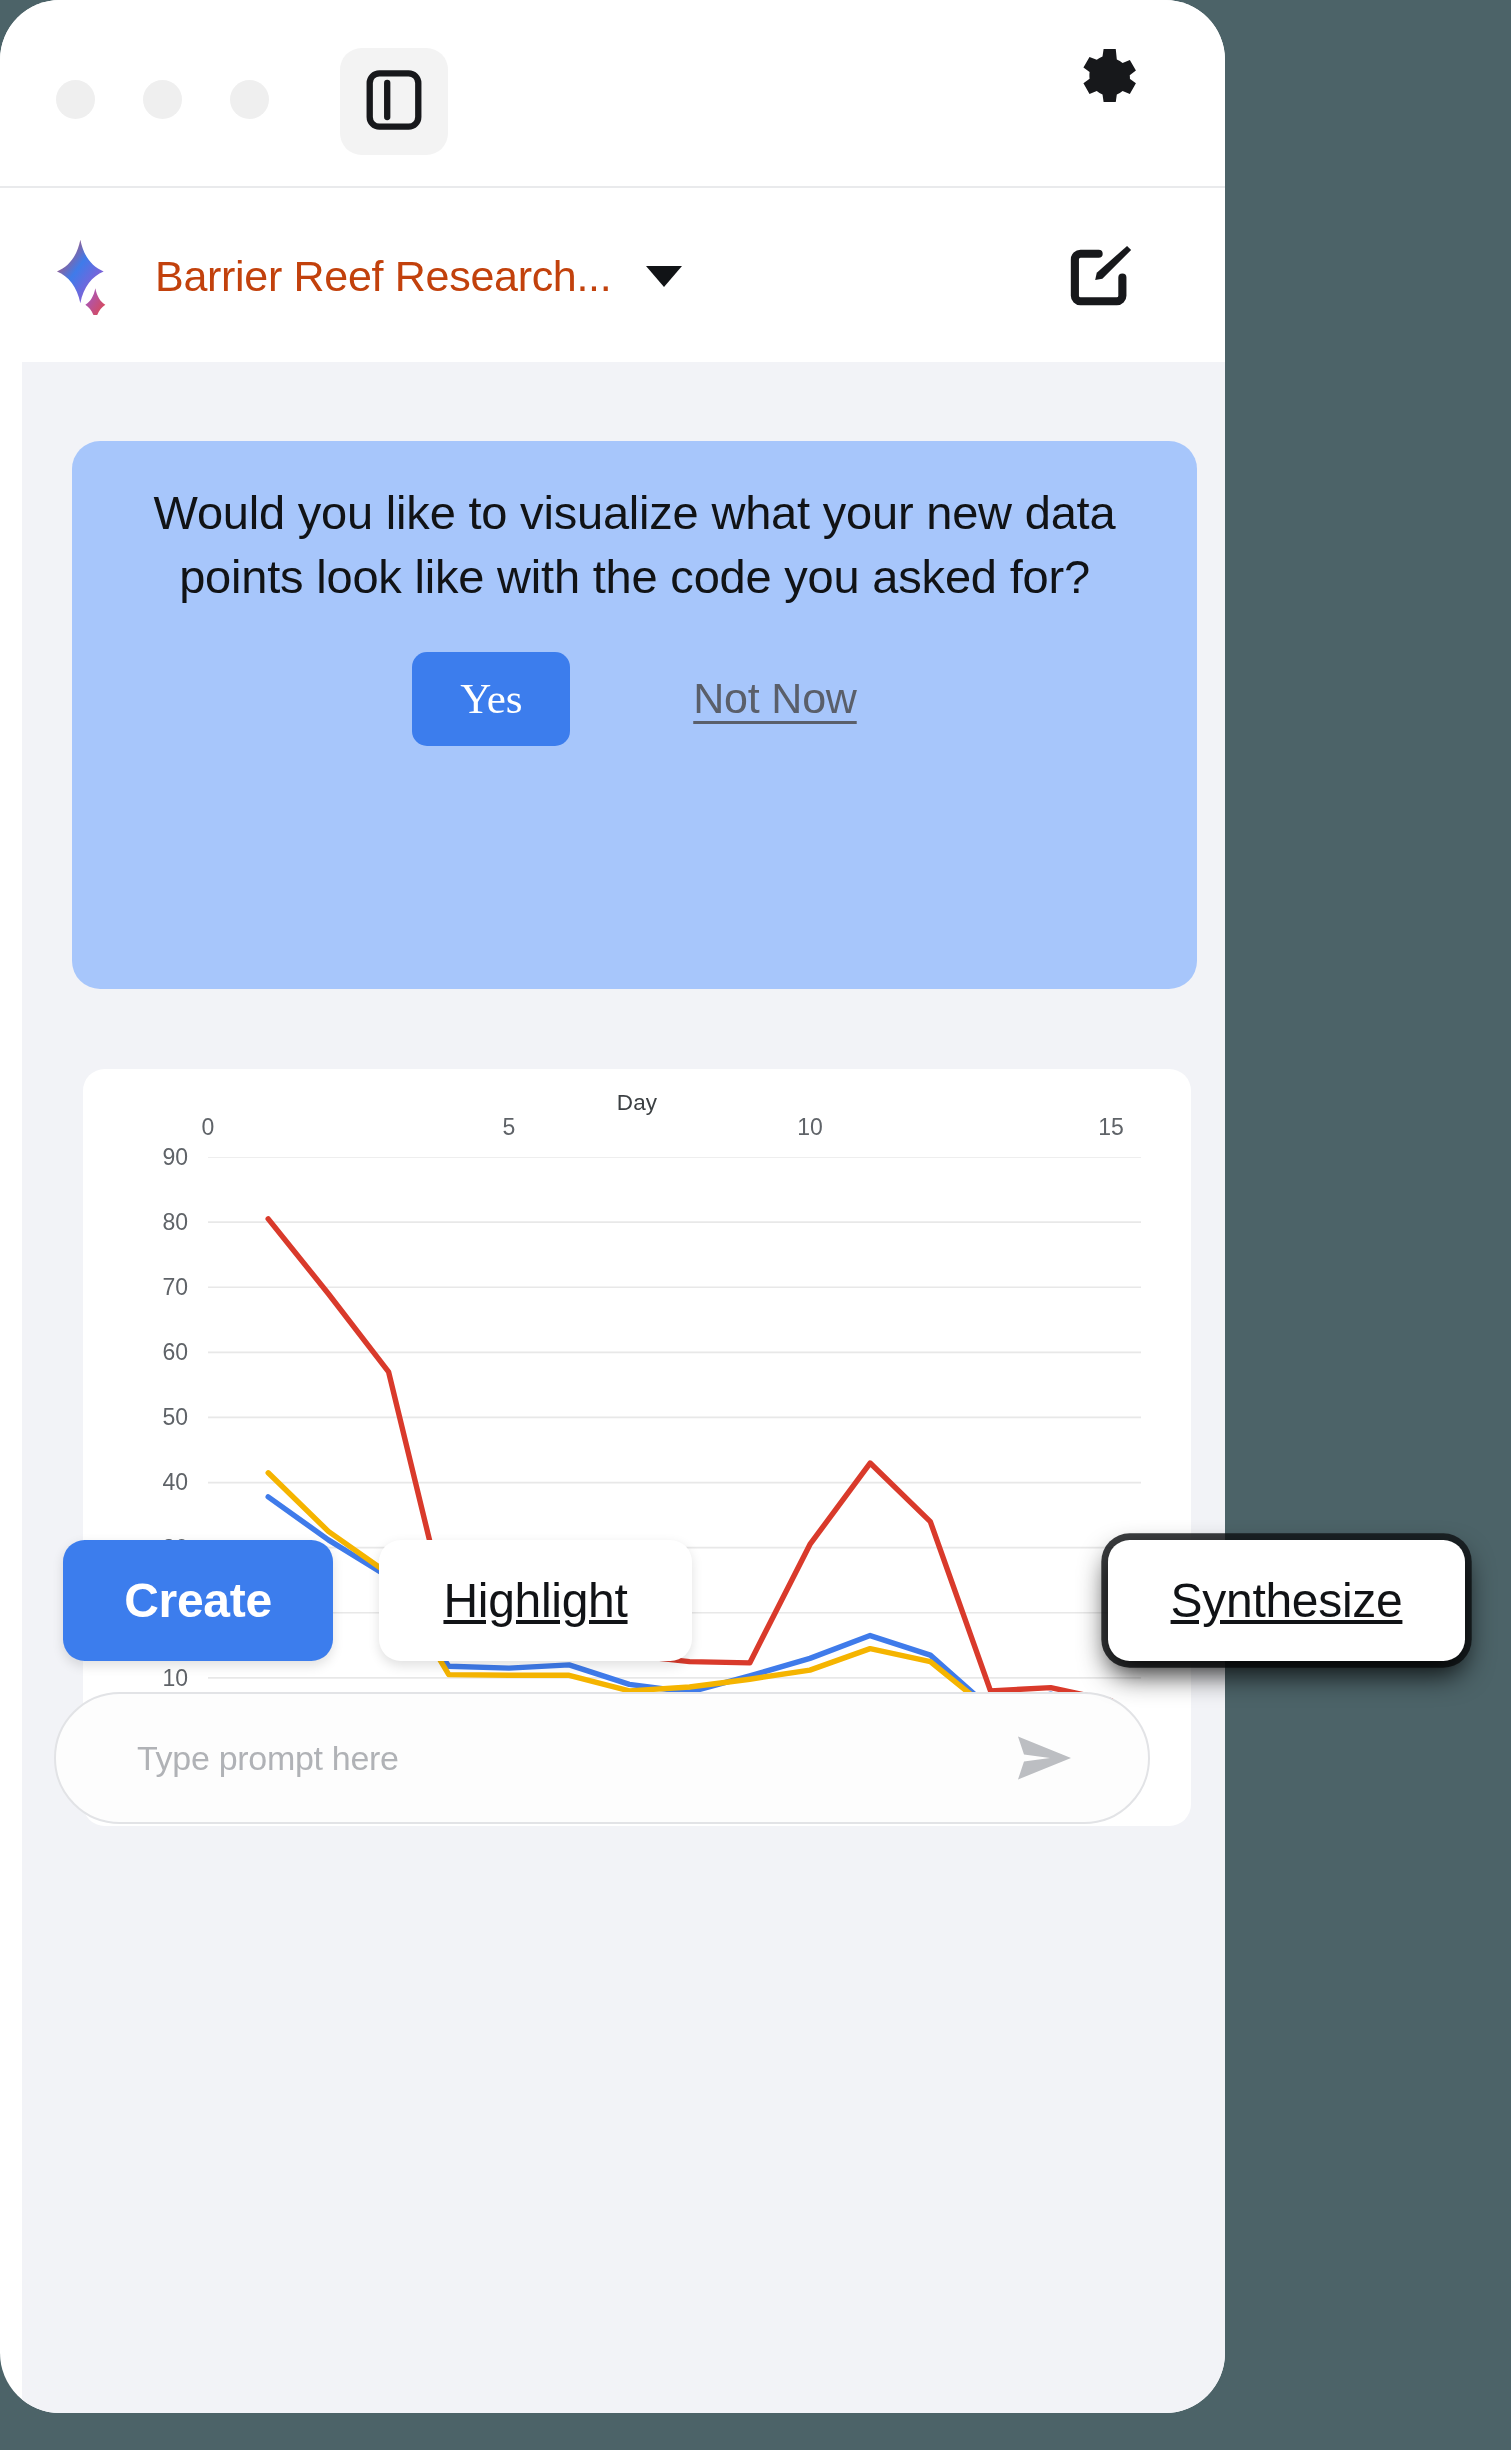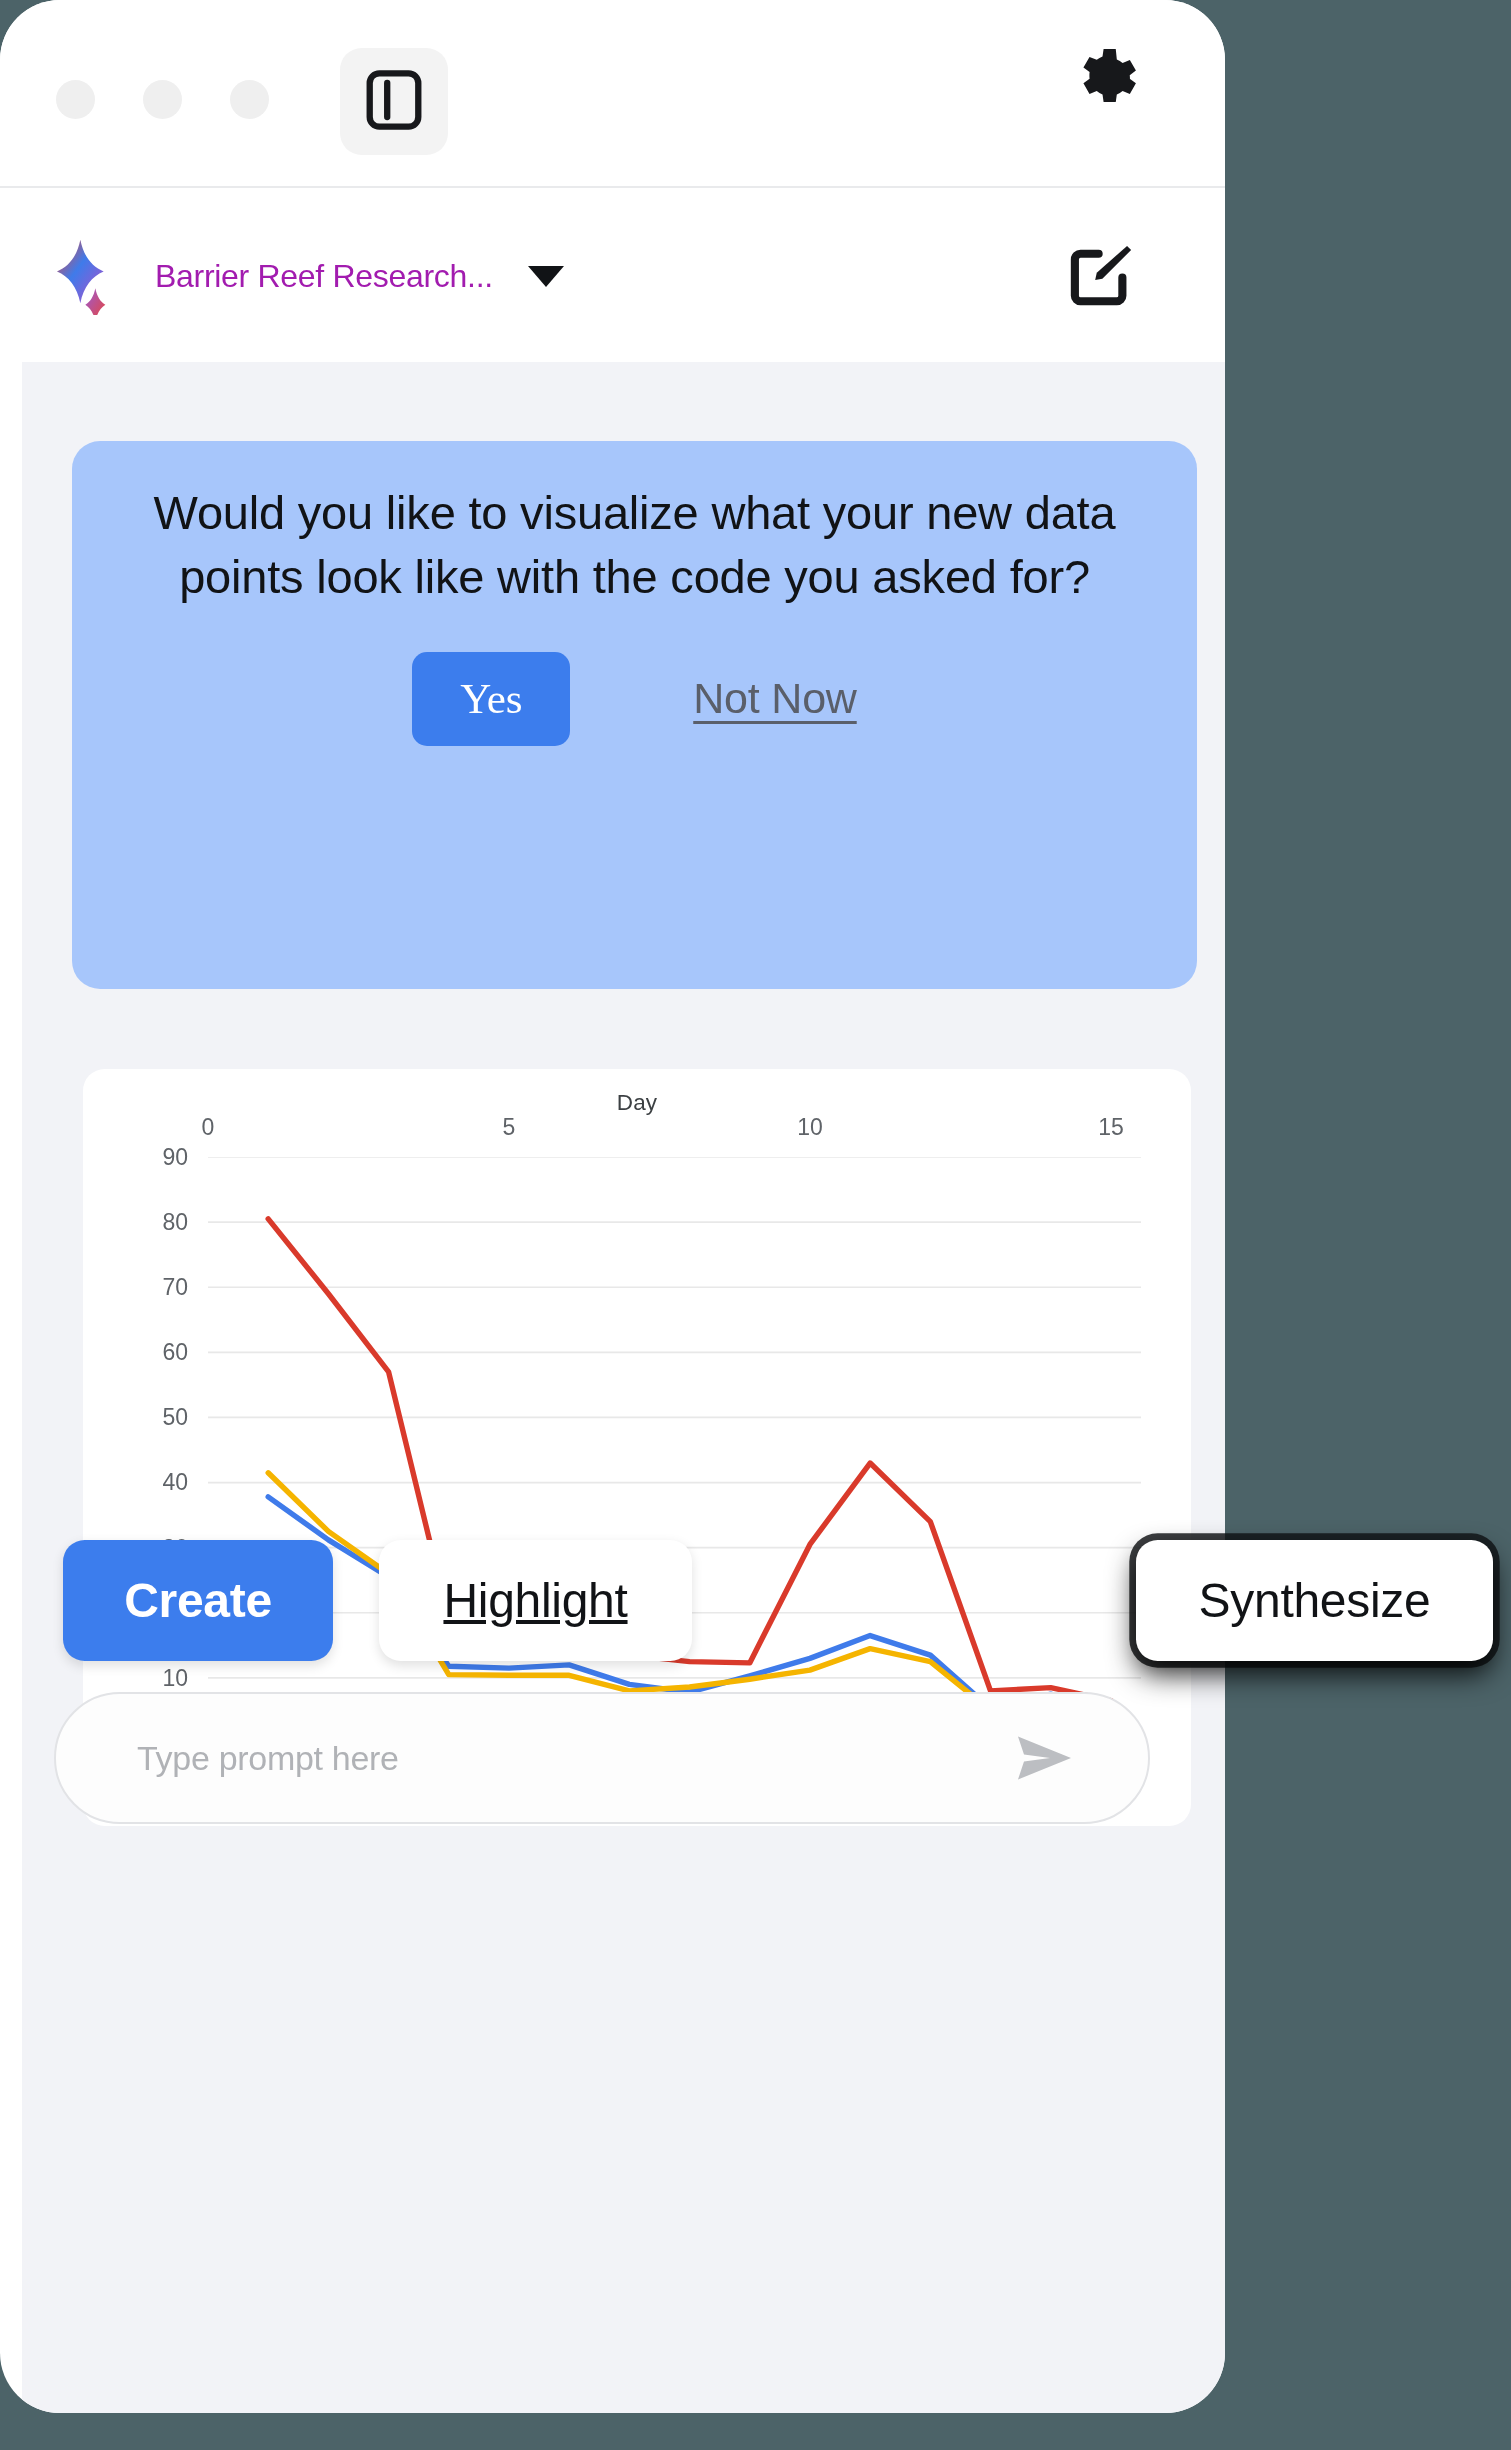--- a/index.html
+++ b/index.html
@@ -57,21 +57,21 @@
 
   
   #titlebar{
     position:absolute;left:0;top:190px;width:1225px;height:172px;
     background:#ffffff;
     display:flex;align-items:center;
   }
   #sparkle{margin-left:52px;width:70px;height:77px;flex:0 0 auto;}
   #chat-title{
     margin-left:33px;
-    font-size:32px;color:#a21caf;white-space:nowrap;letter-spacing:-0.3px;
+    font-size:43px;color:#c2410c;white-space:nowrap;letter-spacing:-0.3px;
   }
   #caret{
     margin-left:35px;
     width:0;height:0;
     border-left:18.3px solid transparent;
     border-right:18.3px solid transparent;
     border-top:21.7px solid #111316;
   }
   #compose{
     position:absolute;right:83px;top:42px;
@@ -176,23 +176,24 @@
     letter-spacing:-0.3px;
     box-sizing:border-box;
   }
   .chip.primary{
     background:#3c7ded;color:#ffffff;font-weight:bold;
   }
   #chip-create{left:63px;width:270px;}
   #chip-highlight{left:379px;width:313px;text-decoration:underline;}
   #chip-compare{left:742px;width:319px;}
   #chip-synthesize{
-    left:1136px;width:357px;
+    left:1108px;width:357px;
     box-shadow:0 13.3px 28px rgba(0,0,0,0.85), 0 0 0 6.7px rgba(17,19,22,0.82);
     z-index:30;
+    text-decoration:underline;
   }
 
   
   #prompt-row{
     position:absolute;left:54px;top:1692px;
     width:1096px;height:132px;
     background:#fdfdfd;
     border:2.5px solid #e2e3e6;
     border-radius:66px;
     box-sizing:border-box;

